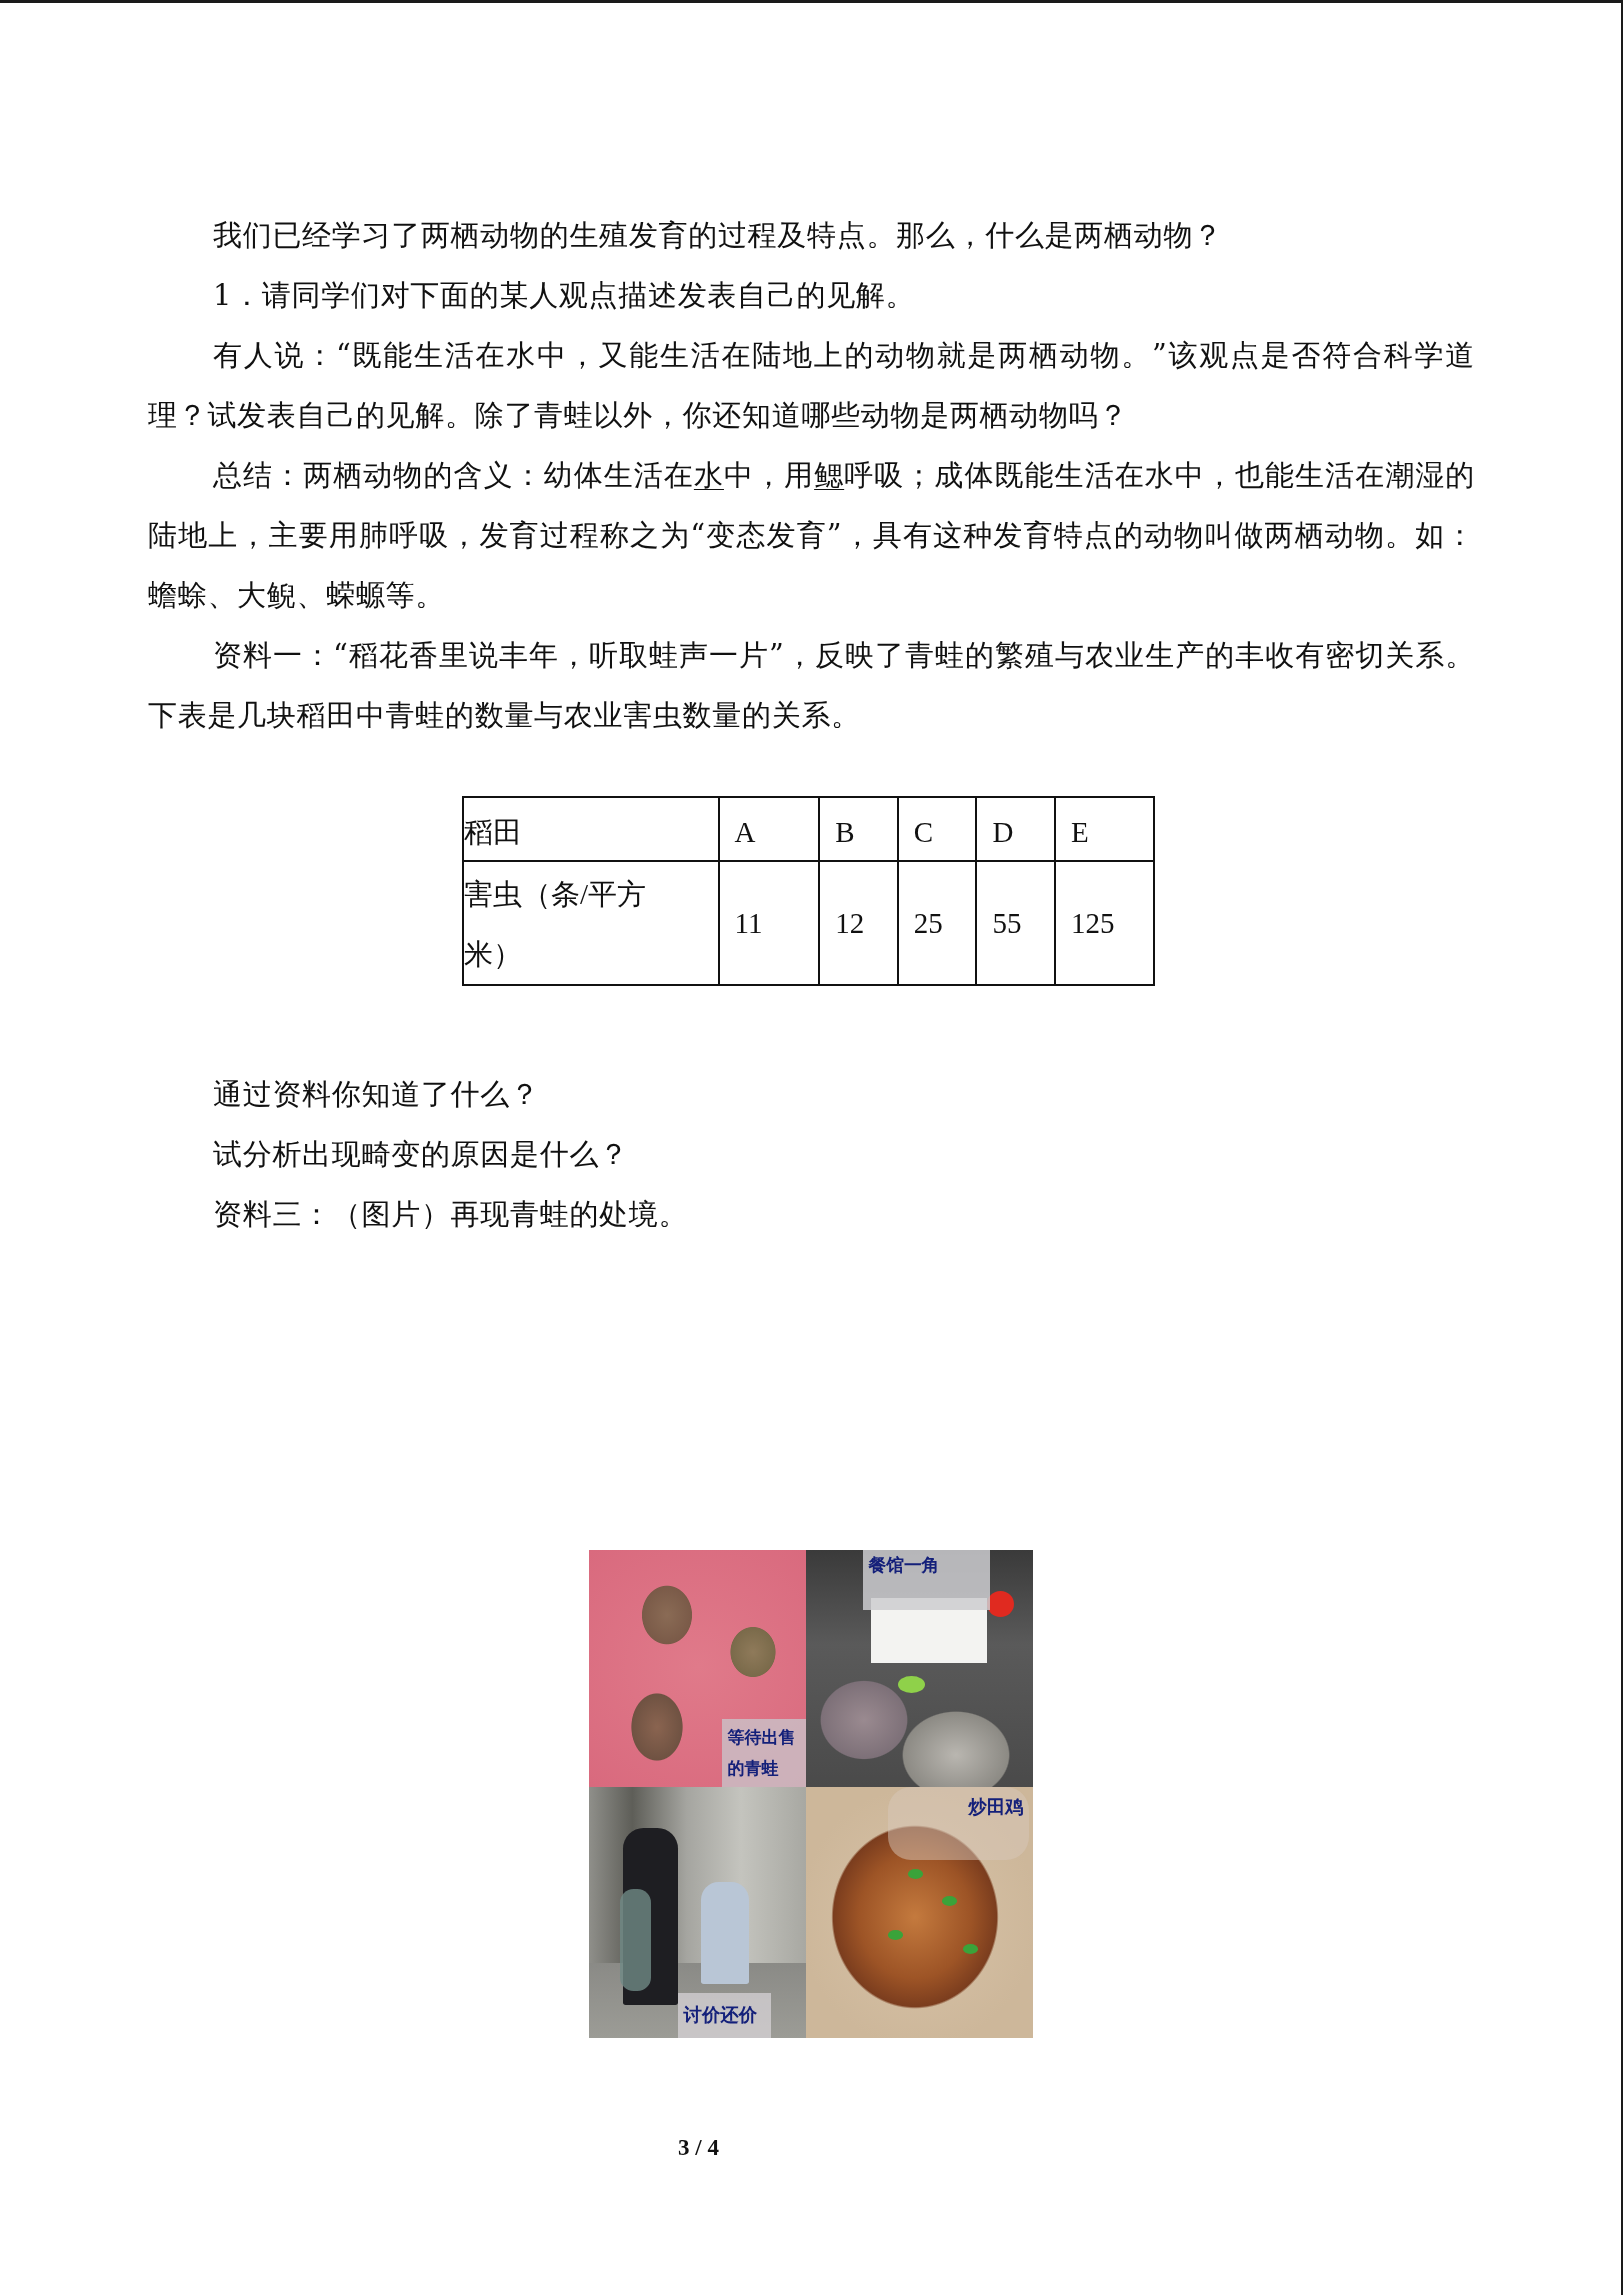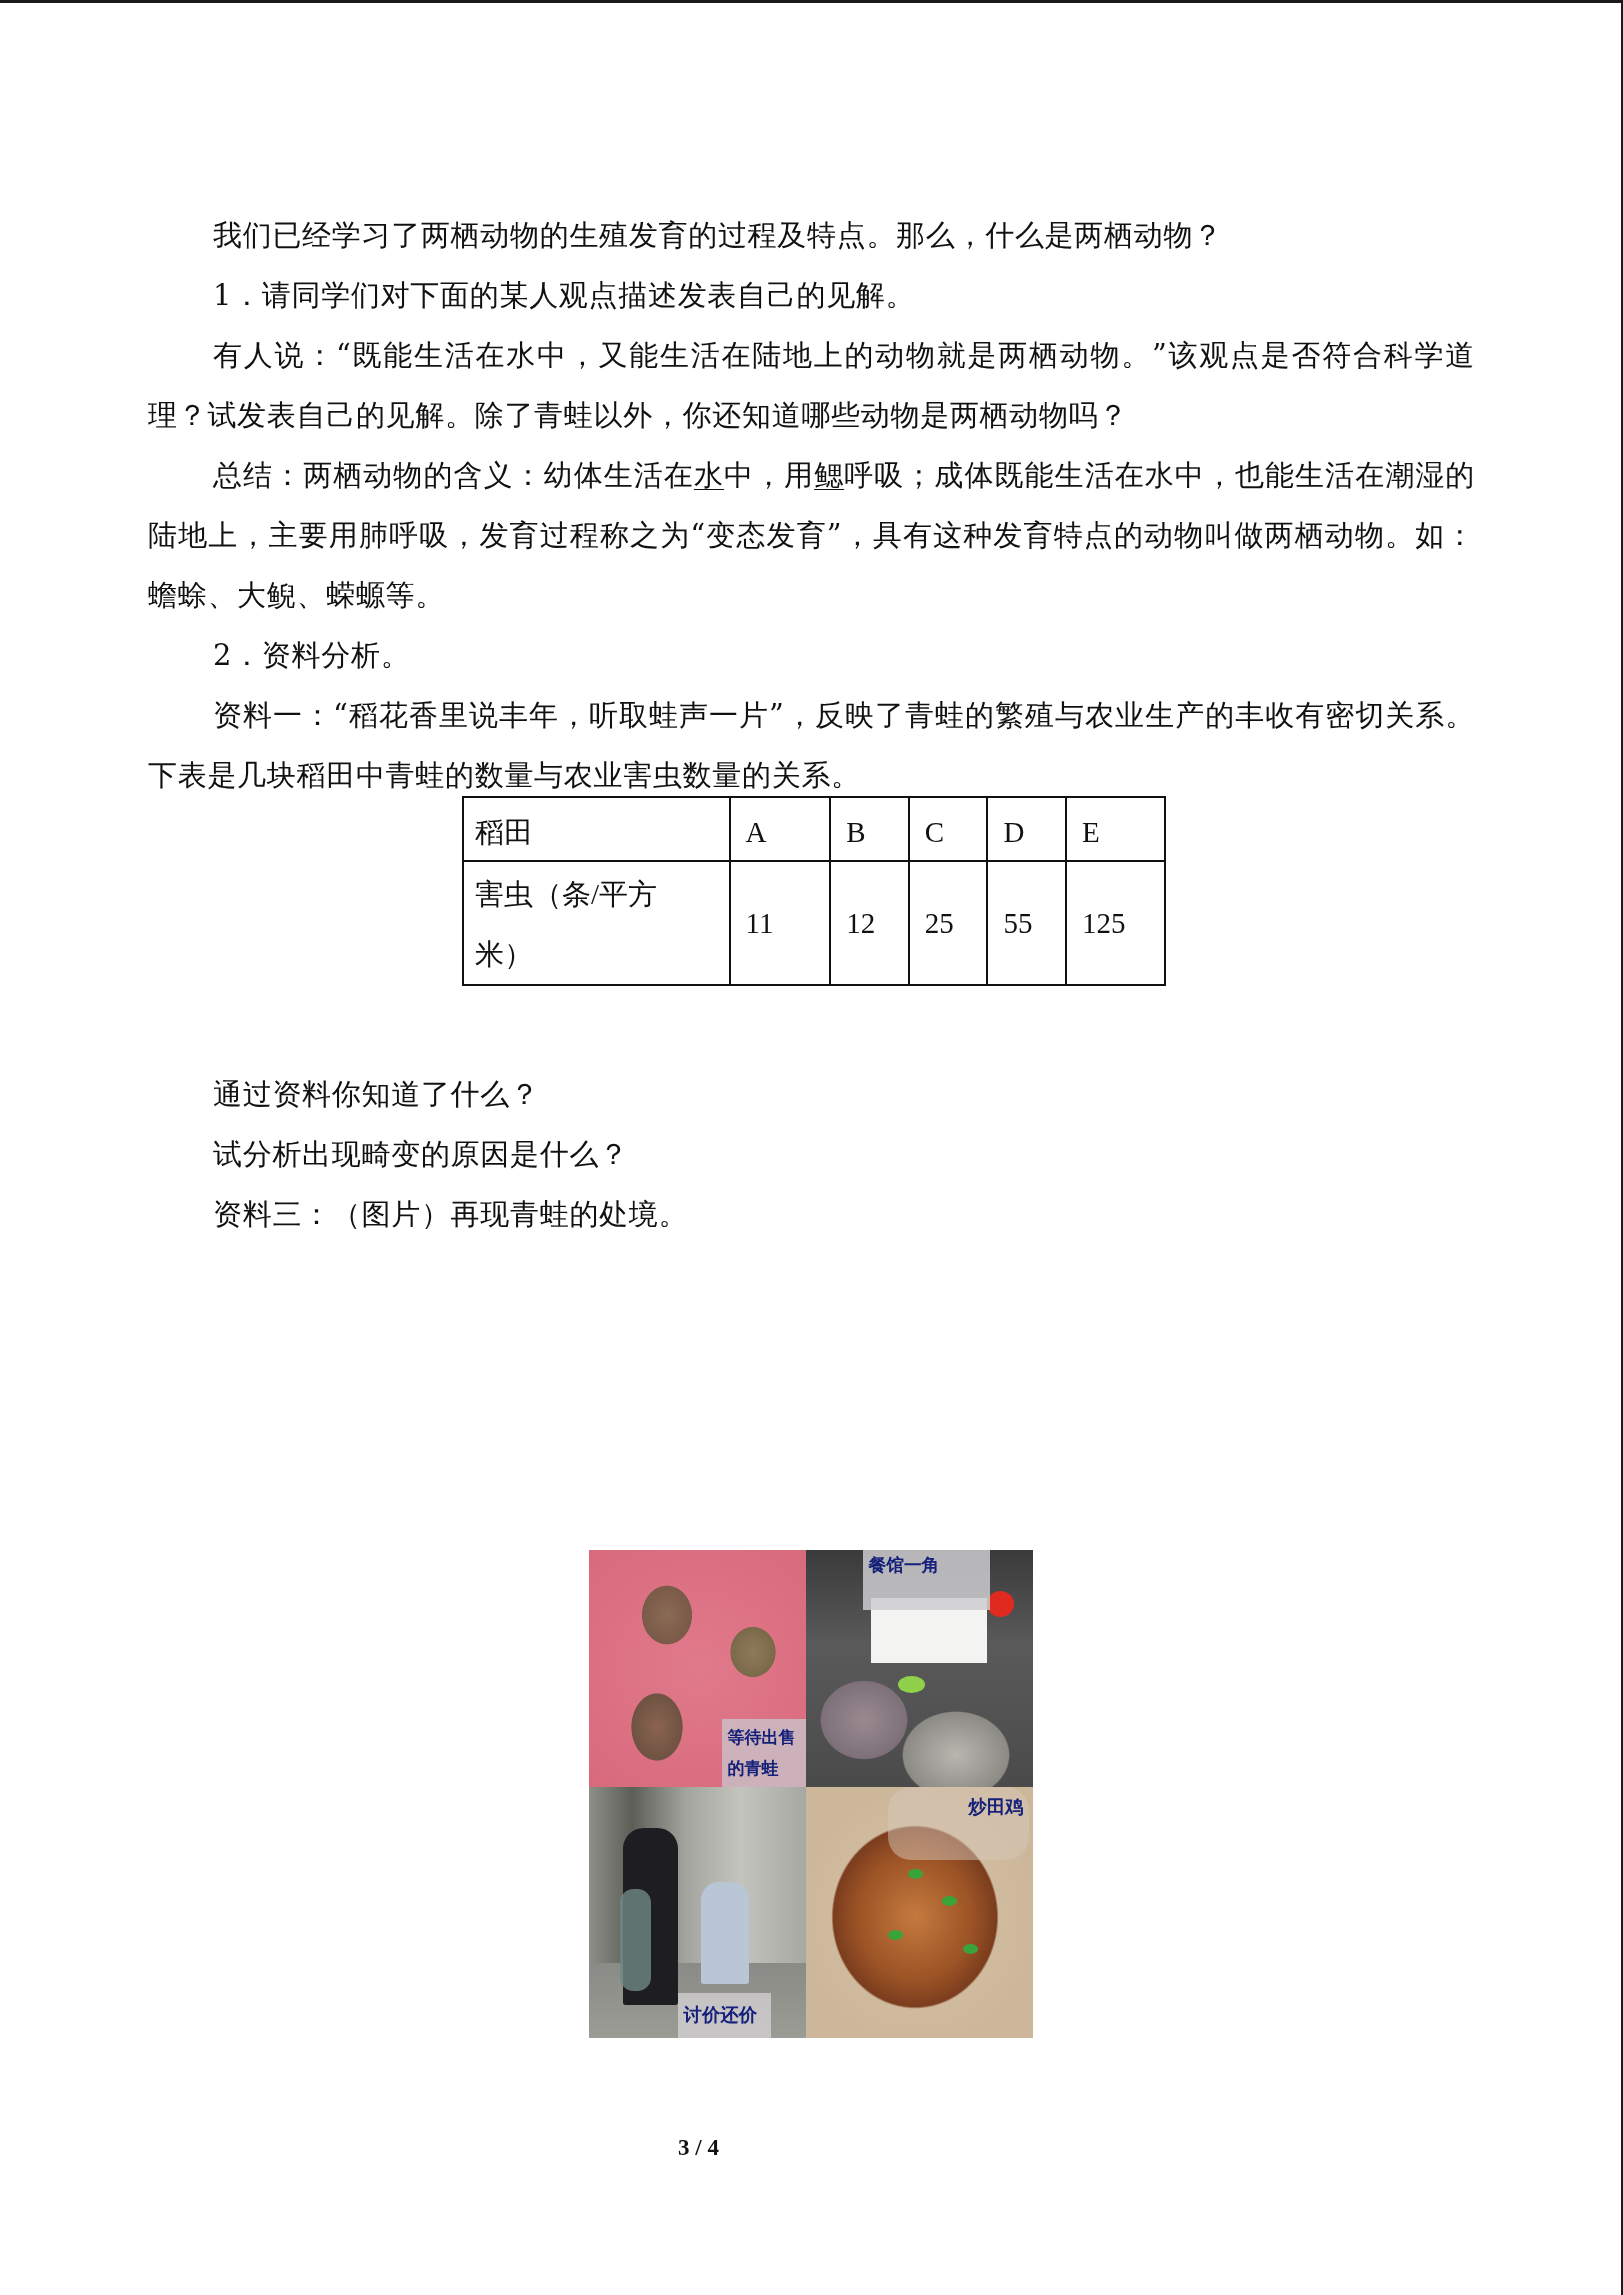--- a/index.html
+++ b/index.html
@@ -25,21 +25,21 @@
     
     .data-table {
       position: absolute; left: 462px; top: 796px;
       border-collapse: collapse; font-size: 29px;
       font-family: "Liberation Serif", "DejaVu Serif", serif;
     }
     .data-table td {
       border: 2.7px solid #111; padding: 6.8px 13.6px 0 15px; vertical-align: bottom;
       line-height: 55px;
     }
-    .data-table td.hdr { width: 240px; padding-left: 11px; }
+    .data-table td.hdr { width: 240px; padding-left: 0; }
     .data-table td.c-a { width: 70px; }
     .data-table td.c-b { width: 48px; }
     .data-table td.c-c { width: 48px; }
     .data-table td.c-d { width: 48px; }
     .data-table td.c-e { width: 68px; }
     .data-table tr.r1 td { height: 55px; }
     .data-table tr.r2 td { height: 56px; }
     .data-table tr.r3 td { height: 116px; vertical-align: middle; padding-top: 0; }
     .data-table tr.r3 td.hdr { line-height: 60px; vertical-align: top; padding-top: 2.7px; }
 
@@ -99,21 +99,20 @@
 <body>
 
 <div class="frame-top"></div>
 <div class="frame-right"></div>
 
 <div class="text-block" id="blk1">
   <p class="p indent">我们已经学习了两栖动物的生殖发育的过程及特点。那么，什么是两栖动物？</p>
   <p class="p indent">1．请同学们对下面的某人观点描述发表自己的见解。</p>
   <p class="p indent">有人说：“既能生活在水中，又能生活在陆地上的动物就是两栖动物。”该观点是否符合科学道理？试发表自己的见解。除了青蛙以外，你还知道哪些动物是两栖动物吗？</p>
   <p class="p indent"><span>总结：两栖动物的含义：幼体生活在</span><span class="u">水</span><span>中，用</span><span class="u">鳃</span><span>呼吸；成体既能生活在水中，也能生活在潮湿的陆地上，主要用肺呼吸，发育过程称之为“变态发育”，具有这种发育特点的动物叫做两栖动物。如：蟾蜍、大鲵、蝾螈等。</span></p>
-  <p class="p indent">2．资料分析。</p>
   <p class="p indent">资料一：“稻花香里说丰年，听取蛙声一片”，反映了青蛙的繁殖与农业生产的丰收有密切关系。下表是几块稻田中青蛙的数量与农业害虫数量的关系。</p>
 </div>
 
 <table class="data-table">
   <tbody>
       <tr class="r1">
     <td class="hdr">稻田</td>
     <td class="c-a">A</td>
     <td class="c-b">B</td>
     <td class="c-c">C</td>

